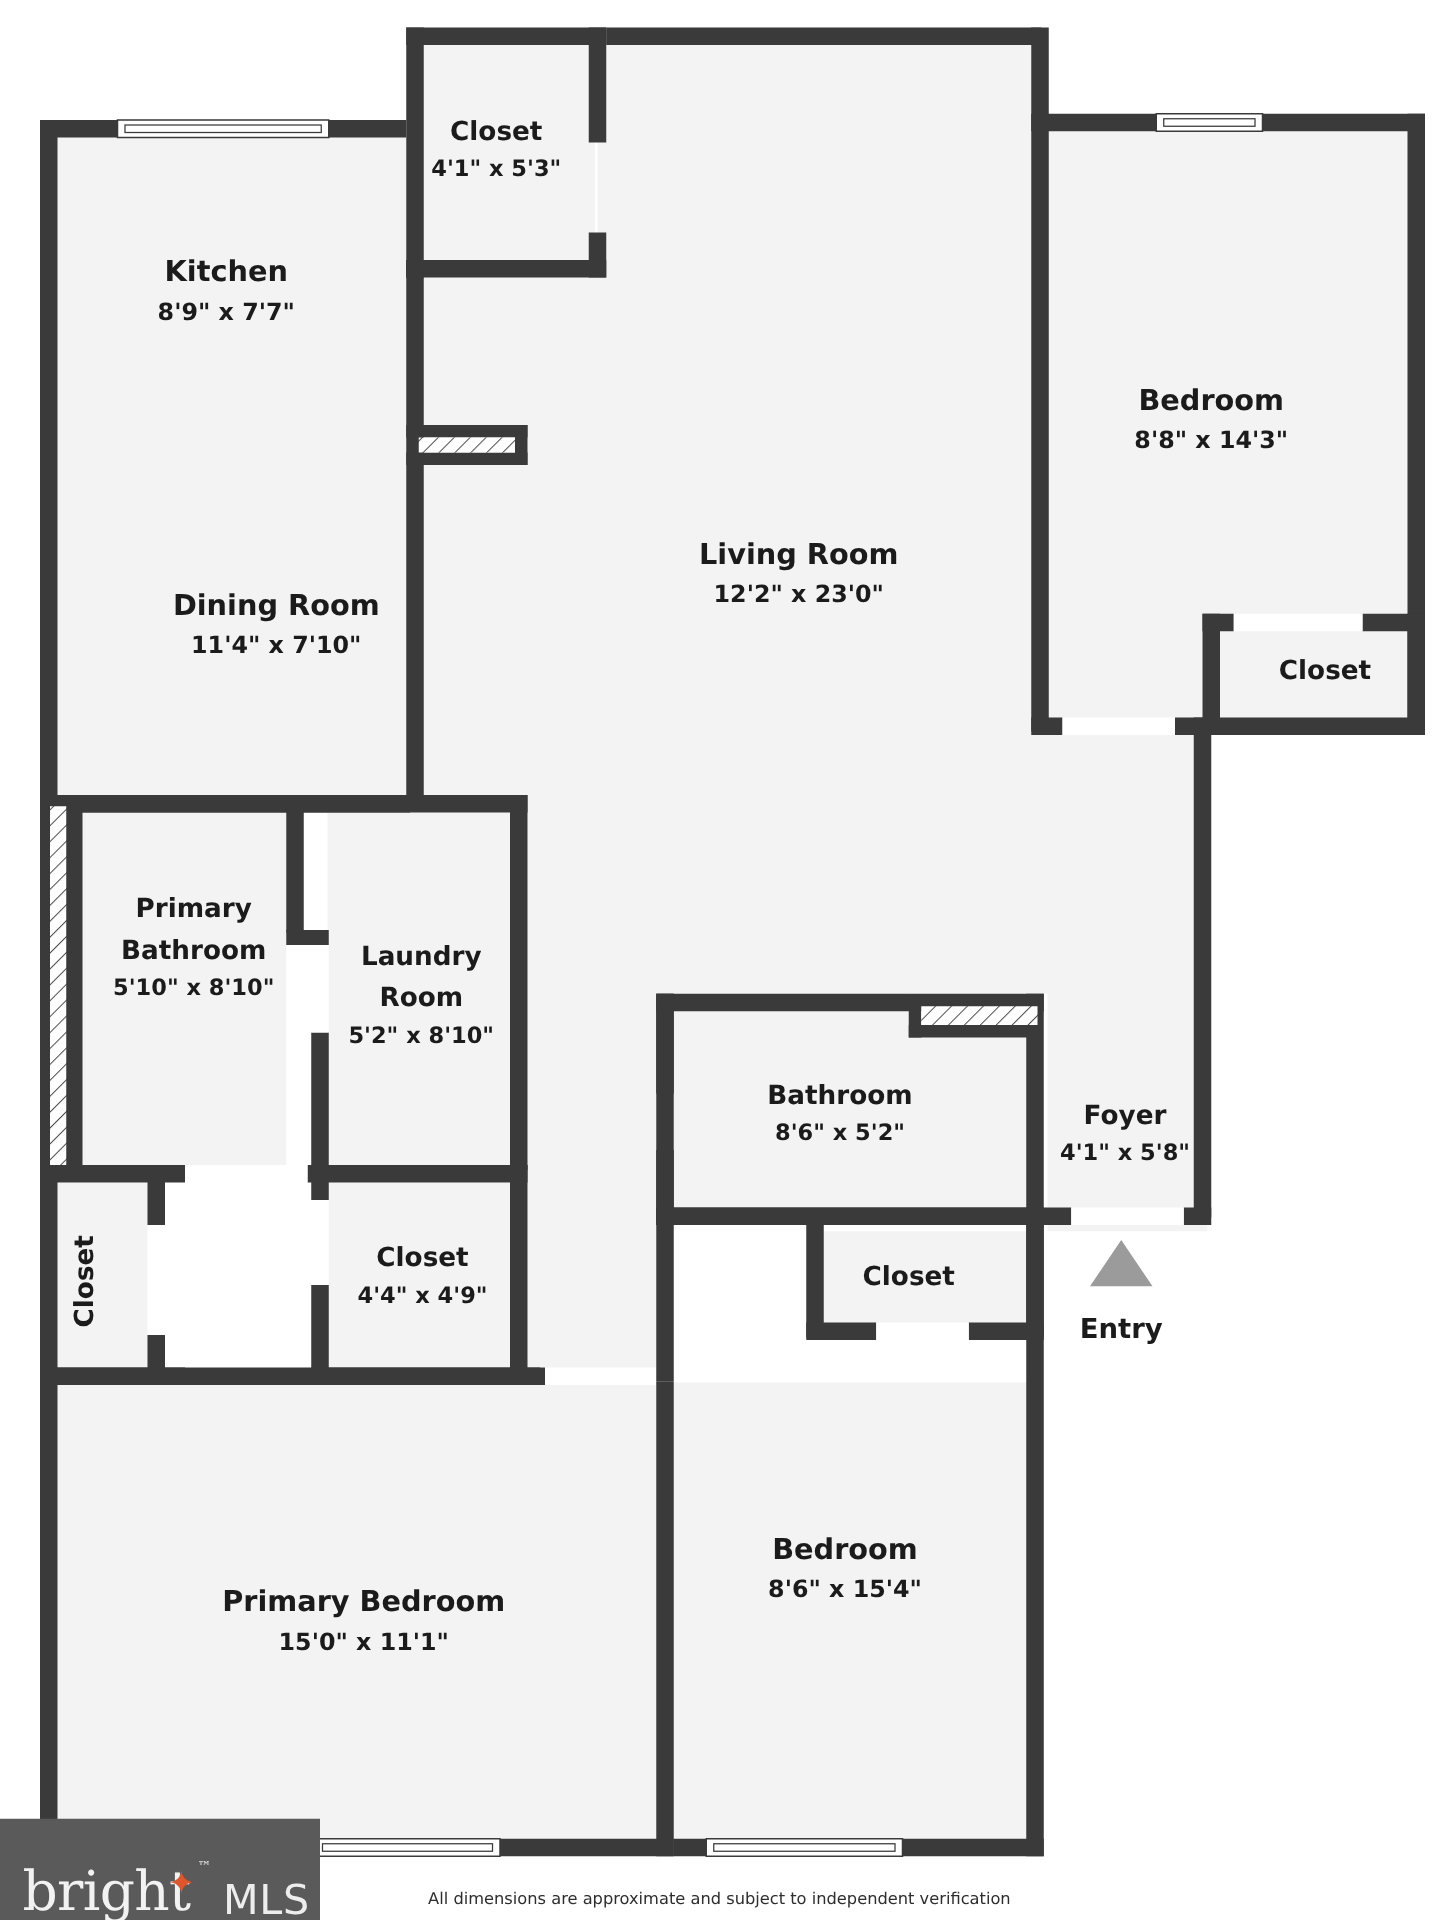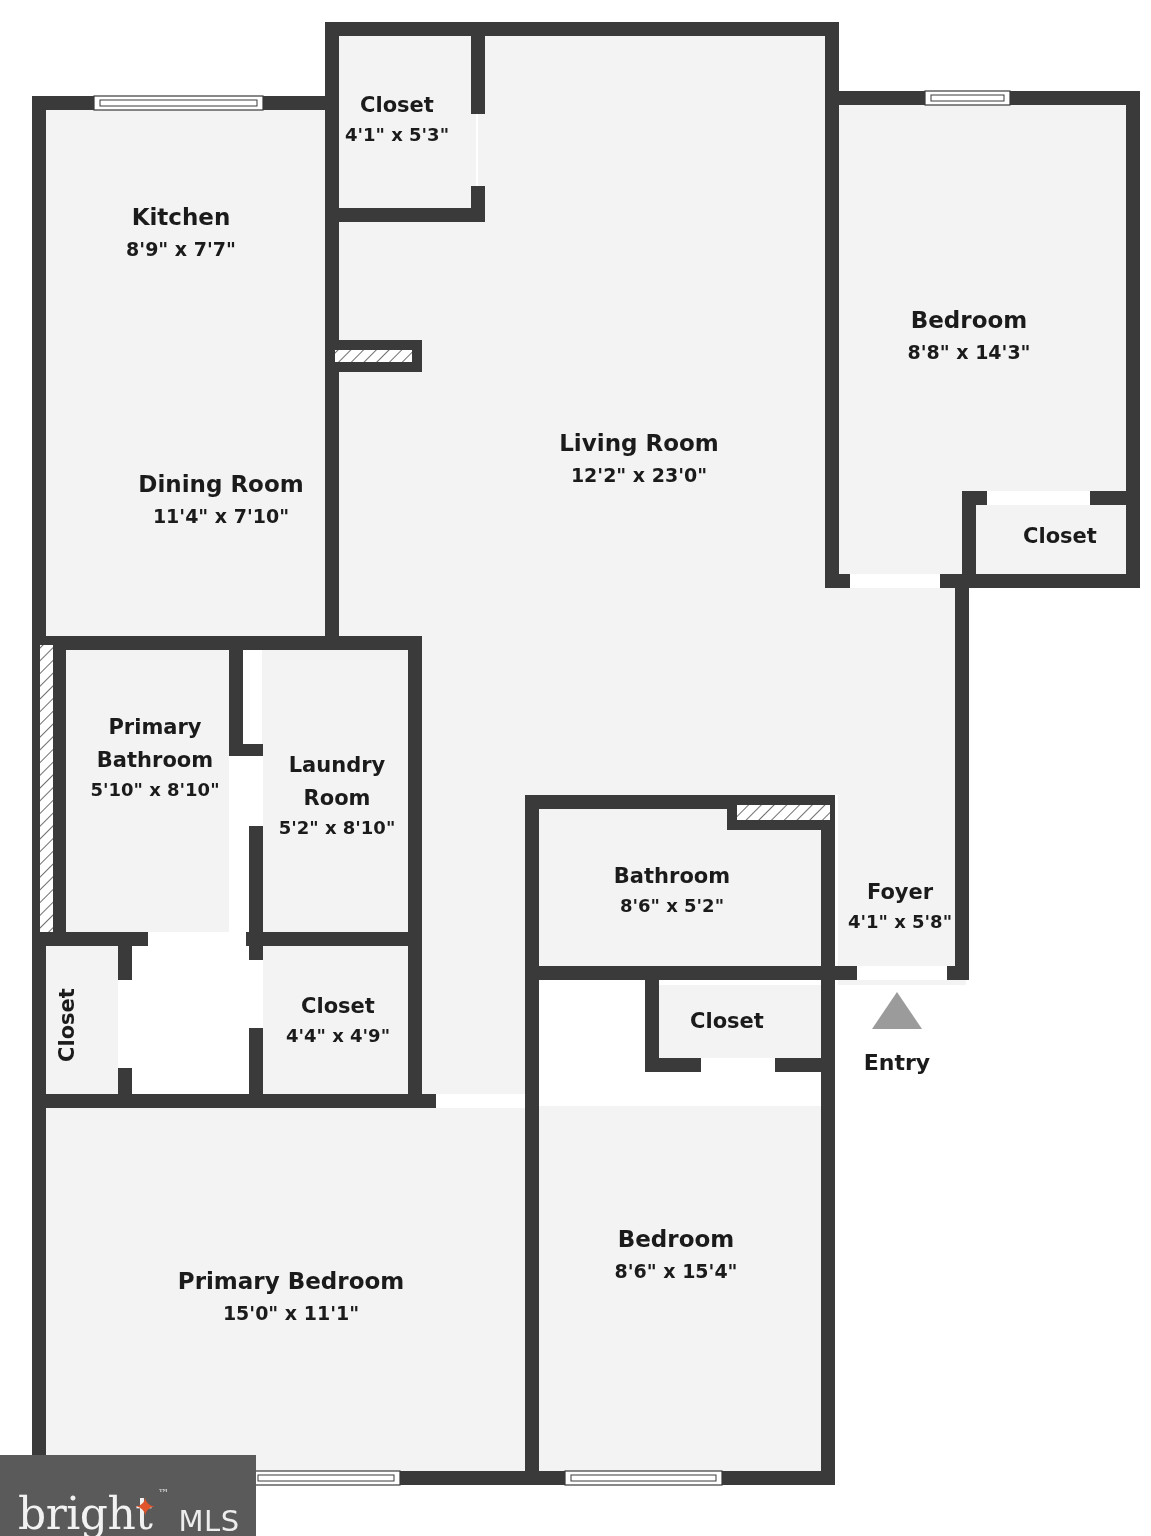--- a/index.html
+++ b/index.html
@@ -84,21 +84,21 @@
   #brand-logo .brand-tm {
     position: absolute;
     right: -16px;
     top: -4px;
     color: #e8e8e8;
     font-size: 11px;
     line-height: 1;
   }
   #brand-logo .brand-mls {
     font-family: "DejaVu Sans", "Liberation Sans", sans-serif;
-    font-size: 29px;
+    font-size: 33px;
     color: #ededed;
     margin-left: 26px;
     letter-spacing: 0.5px;
     line-height: 1;
   }
   #disclaimer {
     position: absolute;
     left: 0;
     top: 1512px;
     width: 1151px;
@@ -335,14 +335,15 @@
 
   <div id="brand-logo">
     <span class="brand-bright">
       <span>bright</span>
       <span class="brand-spark">✦</span>
       <span class="brand-tm">™</span>
     </span>
     <span class="brand-mls">MLS</span>
   </div>
 
+  <div id="disclaimer">All dimensions are approximate and subject to independent verification</div>
 
 </div>
 
 </body></html>

